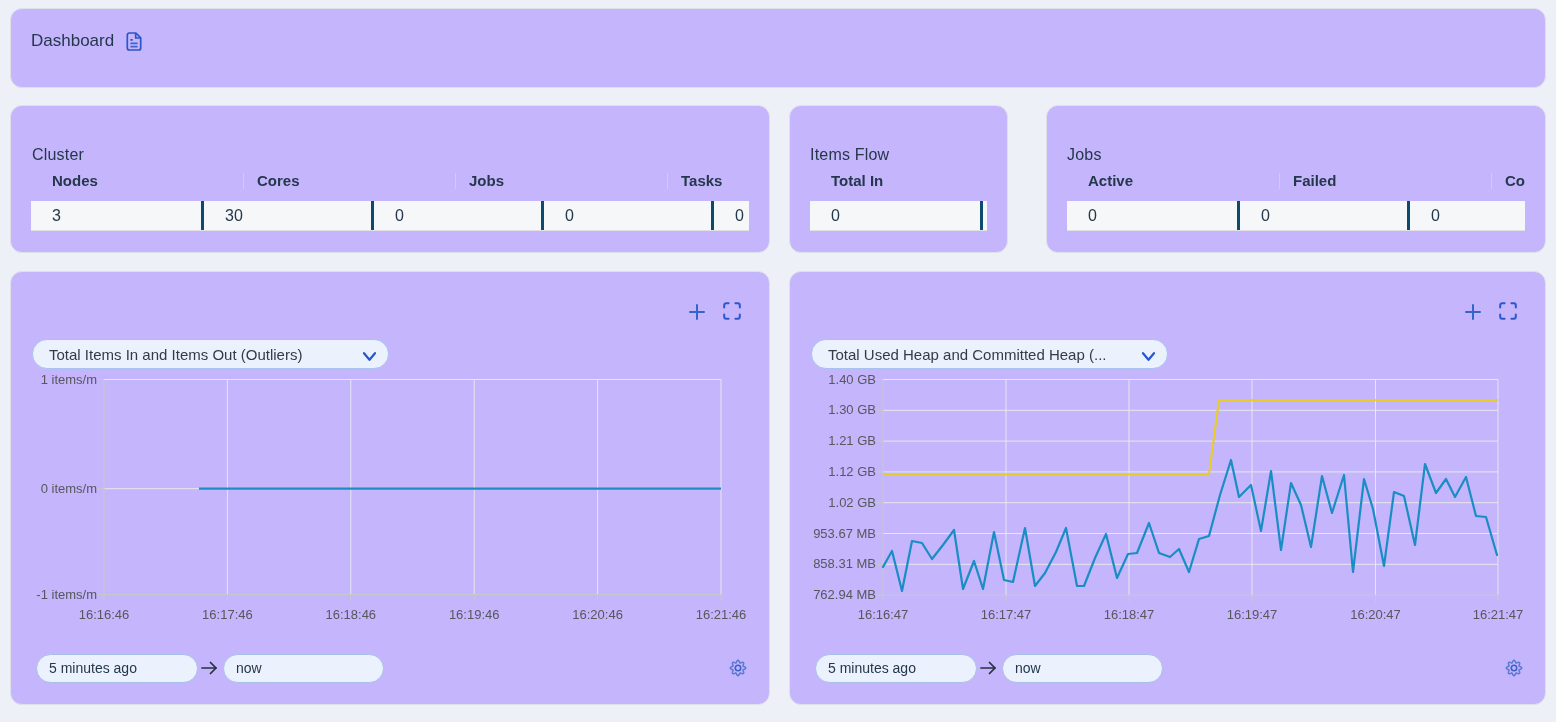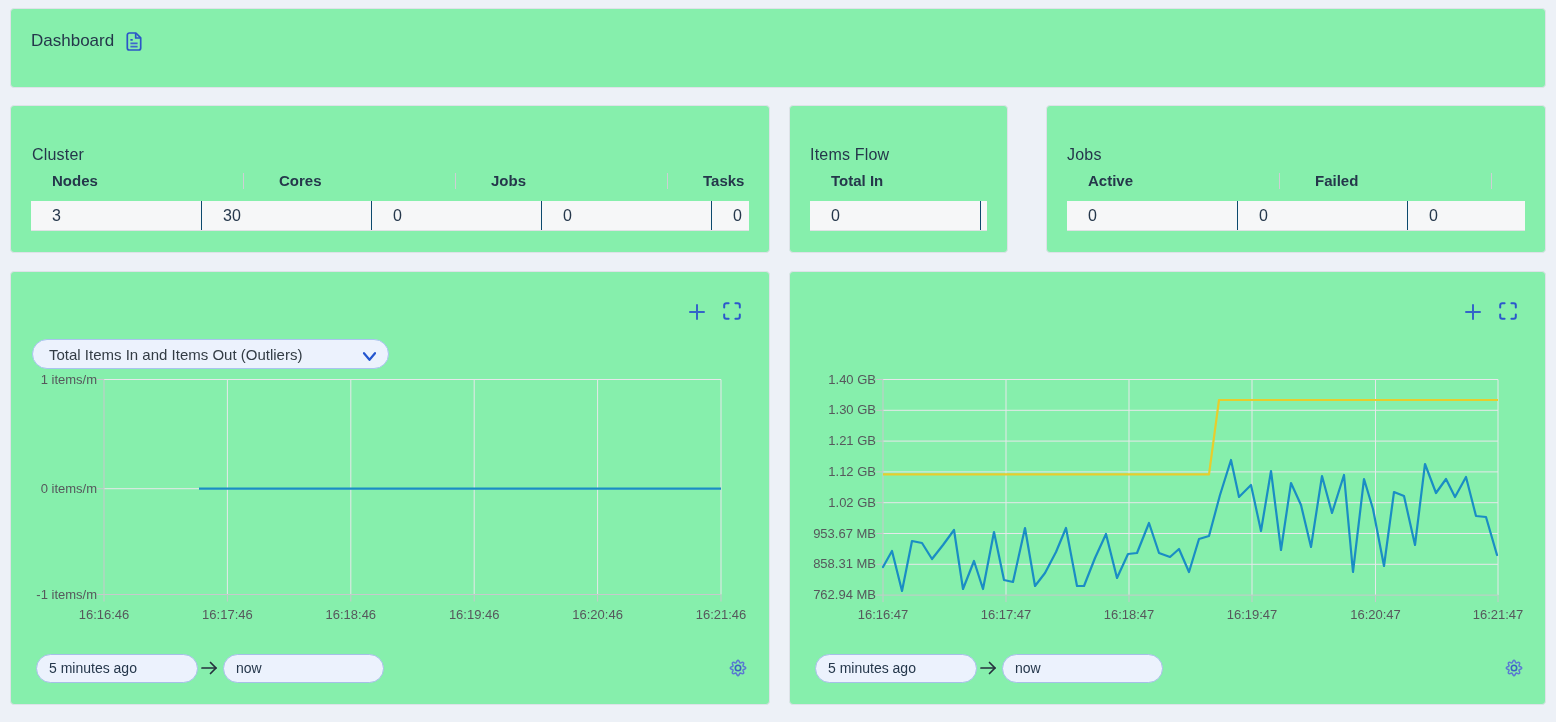--- a/index.html
+++ b/index.html
@@ -1,24 +1,24 @@
 <!DOCTYPE html>
 <html><head><meta charset="utf-8"><title>Dashboard</title>
 <style>
 * { box-sizing: border-box; }
 html,body { margin:0; padding:0; }
 body { width:1556px; height:722px; background:#edf1f7; font-family:"Liberation Sans",sans-serif; position:relative; overflow:hidden; }
-.card { position:absolute; background:#86efac; border:1px solid #dee2e8; border-radius:4px; overflow:hidden; }
+.card { position:absolute; background:#c4b5fd; border:1px solid #dee2e8; border-radius:12px; overflow:hidden; }
 .sect { position:absolute; left:21px; top:40px; font-size:16px; color:#25374b; letter-spacing:.2px; }
 .tblwrap { position:absolute; left:20px; right:20px; top:55px; overflow:hidden; }
 .thead { display:flex; height:40px; align-items:center;gap:42px; }
-.th { flex:0 0 170px; min-width:170px; padding-left:35px; font-weight:bold; font-size:15px; color:#25374b; border-left:1px solid #cdd0d4; height:16px; line-height:16px; }
+.th { flex:0 0 170px; min-width:170px; padding-left:13px; font-weight:bold; font-size:15px; color:#25374b; border-left:1px solid #cdd0d4; height:16px; line-height:16px; }
 .thead .th:first-child { border-left:none; padding-left:21px; }
 .trow { display:flex; height:30px; background:#f6f7f8; border-bottom:1px solid #dfe1e4; }
-.td { flex:0 0 170px; min-width:170px; padding-left:21px; font-size:16px; color:#25374b; border-left:1px solid #0c4a6e; line-height:29px; }
+.td { flex:0 0 170px; min-width:170px; padding-left:21px; font-size:16px; color:#25374b; border-left:3px solid #0c4a6e; line-height:29px; }
 .trow .td:first-child { border-left:none; }
 .topttl { position:absolute; left:20px; top:22px; font-size:17px; color:#25374b; }
 .topicon { position:absolute; left:115px; top:23px; }
 .pill { position:absolute; left:21px; top:27px; width:357px; height:30px; background:#ecf2fd; border:1px solid #a9c3ef; border-radius:15px;margin-top:40px; }
 .pilltxt { position:absolute; left:16px; top:6px; font-size:15px; color:#333c45; white-space:nowrap; }
 .chev { position:absolute; right:11px; top:9px; }
 .cicons { position:absolute; top:30px; right:28px; }
 .ic-plus { position:absolute; right:36px; top:2px; }
 .ic-exp { position:absolute; right:0; top:0; }
 .chartsvg { position:absolute; left:0; top:0; }
@@ -142,20 +142,26 @@
           <path d="M9.5 1.5 L15 7 L9.5 12.5"></path>
         </svg></div>
     <div class="tinput" style="left:212px;width:161px;">now</div>
     <div class="gear"><svg width="18" height="18" viewBox="0 0 18 18" fill="none">
 <path d="M16.70 9.00 L16.53 9.49 L16.06 9.93 L15.42 10.28 L14.77 10.55 L14.26 10.79 L13.99 11.07 L13.98 11.46 L14.17 11.99 L14.45 12.64 L14.65 13.34 L14.67 13.98 L14.44 14.44 L13.98 14.67 L13.34 14.65 L12.64 14.45 L11.99 14.17 L11.46 13.98 L11.07 13.99 L10.79 14.26 L10.55 14.77 L10.28 15.42 L9.93 16.06 L9.49 16.53 L9.00 16.70 L8.51 16.53 L8.07 16.06 L7.72 15.42 L7.45 14.77 L7.21 14.26 L6.93 13.99 L6.54 13.98 L6.01 14.17 L5.36 14.45 L4.66 14.65 L4.02 14.67 L3.56 14.44 L3.33 13.98 L3.35 13.34 L3.55 12.64 L3.83 11.99 L4.02 11.46 L4.01 11.07 L3.74 10.79 L3.23 10.55 L2.58 10.28 L1.94 9.93 L1.47 9.49 L1.30 9.00 L1.47 8.51 L1.94 8.07 L2.58 7.72 L3.23 7.45 L3.74 7.21 L4.01 6.93 L4.02 6.54 L3.83 6.01 L3.55 5.36 L3.35 4.66 L3.33 4.02 L3.56 3.56 L4.02 3.33 L4.66 3.35 L5.36 3.55 L6.01 3.83 L6.54 4.02 L6.93 4.01 L7.21 3.74 L7.45 3.23 L7.72 2.58 L8.07 1.94 L8.51 1.47 L9.00 1.30 L9.49 1.47 L9.93 1.94 L10.28 2.58 L10.55 3.23 L10.79 3.74 L11.07 4.01 L11.46 4.02 L11.99 3.83 L12.64 3.55 L13.34 3.35 L13.98 3.33 L14.44 3.56 L14.67 4.02 L14.65 4.66 L14.45 5.36 L14.17 6.01 L13.98 6.54 L13.99 6.93 L14.26 7.21 L14.77 7.45 L15.42 7.72 L16.06 8.07 L16.53 8.51 Z" stroke="#5b79d2" stroke-width="1.5" stroke-linejoin="round"></path>
 <circle cx="9" cy="9" r="2.7" stroke="#3c61c4" stroke-width="1.6"></circle>
 </svg></div>
   </div>
 </div>
 <div class="card" style="left:789px;top:271px;width:757px;height:434px;">
+  <div class="pill">
+      <span class="pilltxt">Total Used Heap and Committed Heap (...</span>
+      <span class="chev"><svg width="15" height="12" viewBox="0 0 15 12" fill="none">
+<path d="M2 2.2 L7.5 8.8 L13 2.2" stroke="#2456cf" stroke-width="2.2" stroke-linecap="round" stroke-linejoin="round"></path>
+</svg></span>
+    </div>
   <div class="cicons">
       <span class="ic-plus"><svg width="16" height="16" viewBox="0 0 16 16" fill="none">
 <line x1="8" y1="1" x2="8" y2="15" stroke="#3464c8" stroke-width="2" stroke-linecap="round"></line>
 <line x1="1" y1="8" x2="15" y2="8" stroke="#3464c8" stroke-width="2" stroke-linecap="round"></line>
 </svg></span>
       <span class="ic-exp"><svg width="18" height="18" viewBox="0 0 18 18" fill="none" stroke="#2c57cc" stroke-width="2" stroke-linecap="round" stroke-linejoin="round">
 <path d="M1.2 5.6 V3.2 a2 2 0 0 1 2 -2 H5.6"></path>
 <path d="M12.4 1.2 h2.4 a2 2 0 0 1 2 2 V5.6"></path>
 <path d="M16.8 12.4 v2.4 a2 2 0 0 1 -2 2 H12.4"></path>
 <path d="M5.6 16.8 H3.2 a2 2 0 0 1 -2 -2 V12.4"></path>

